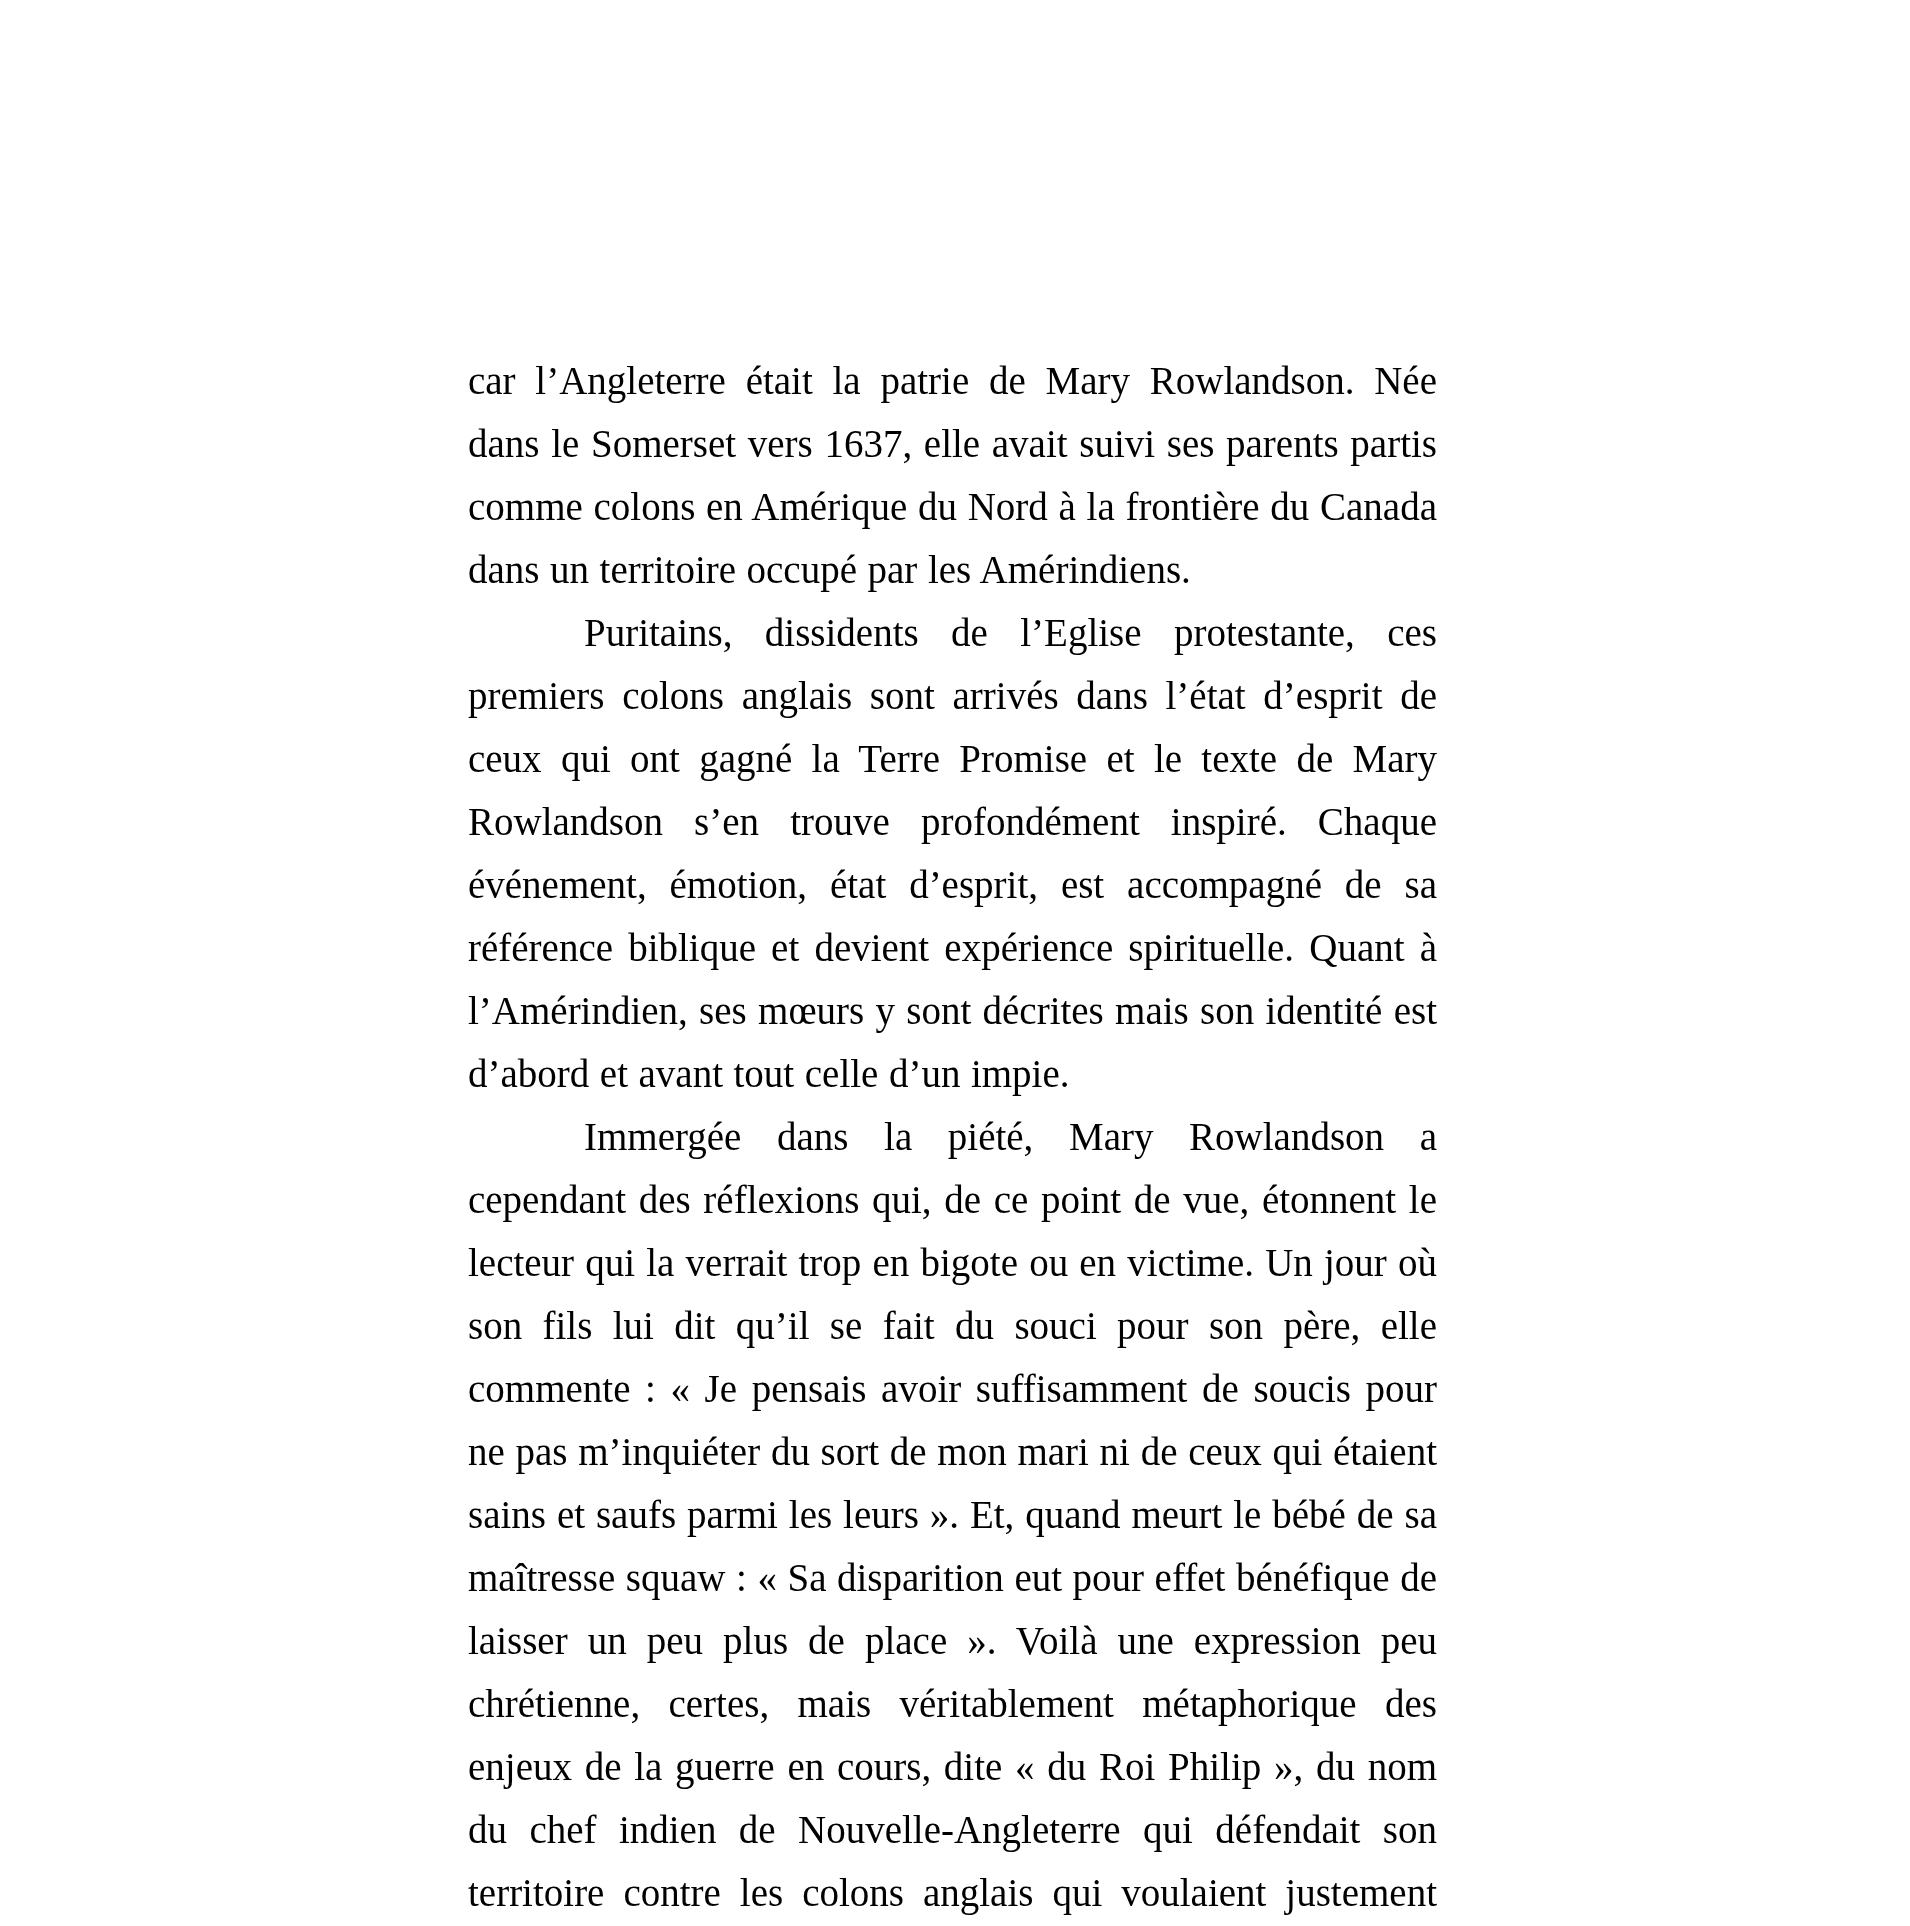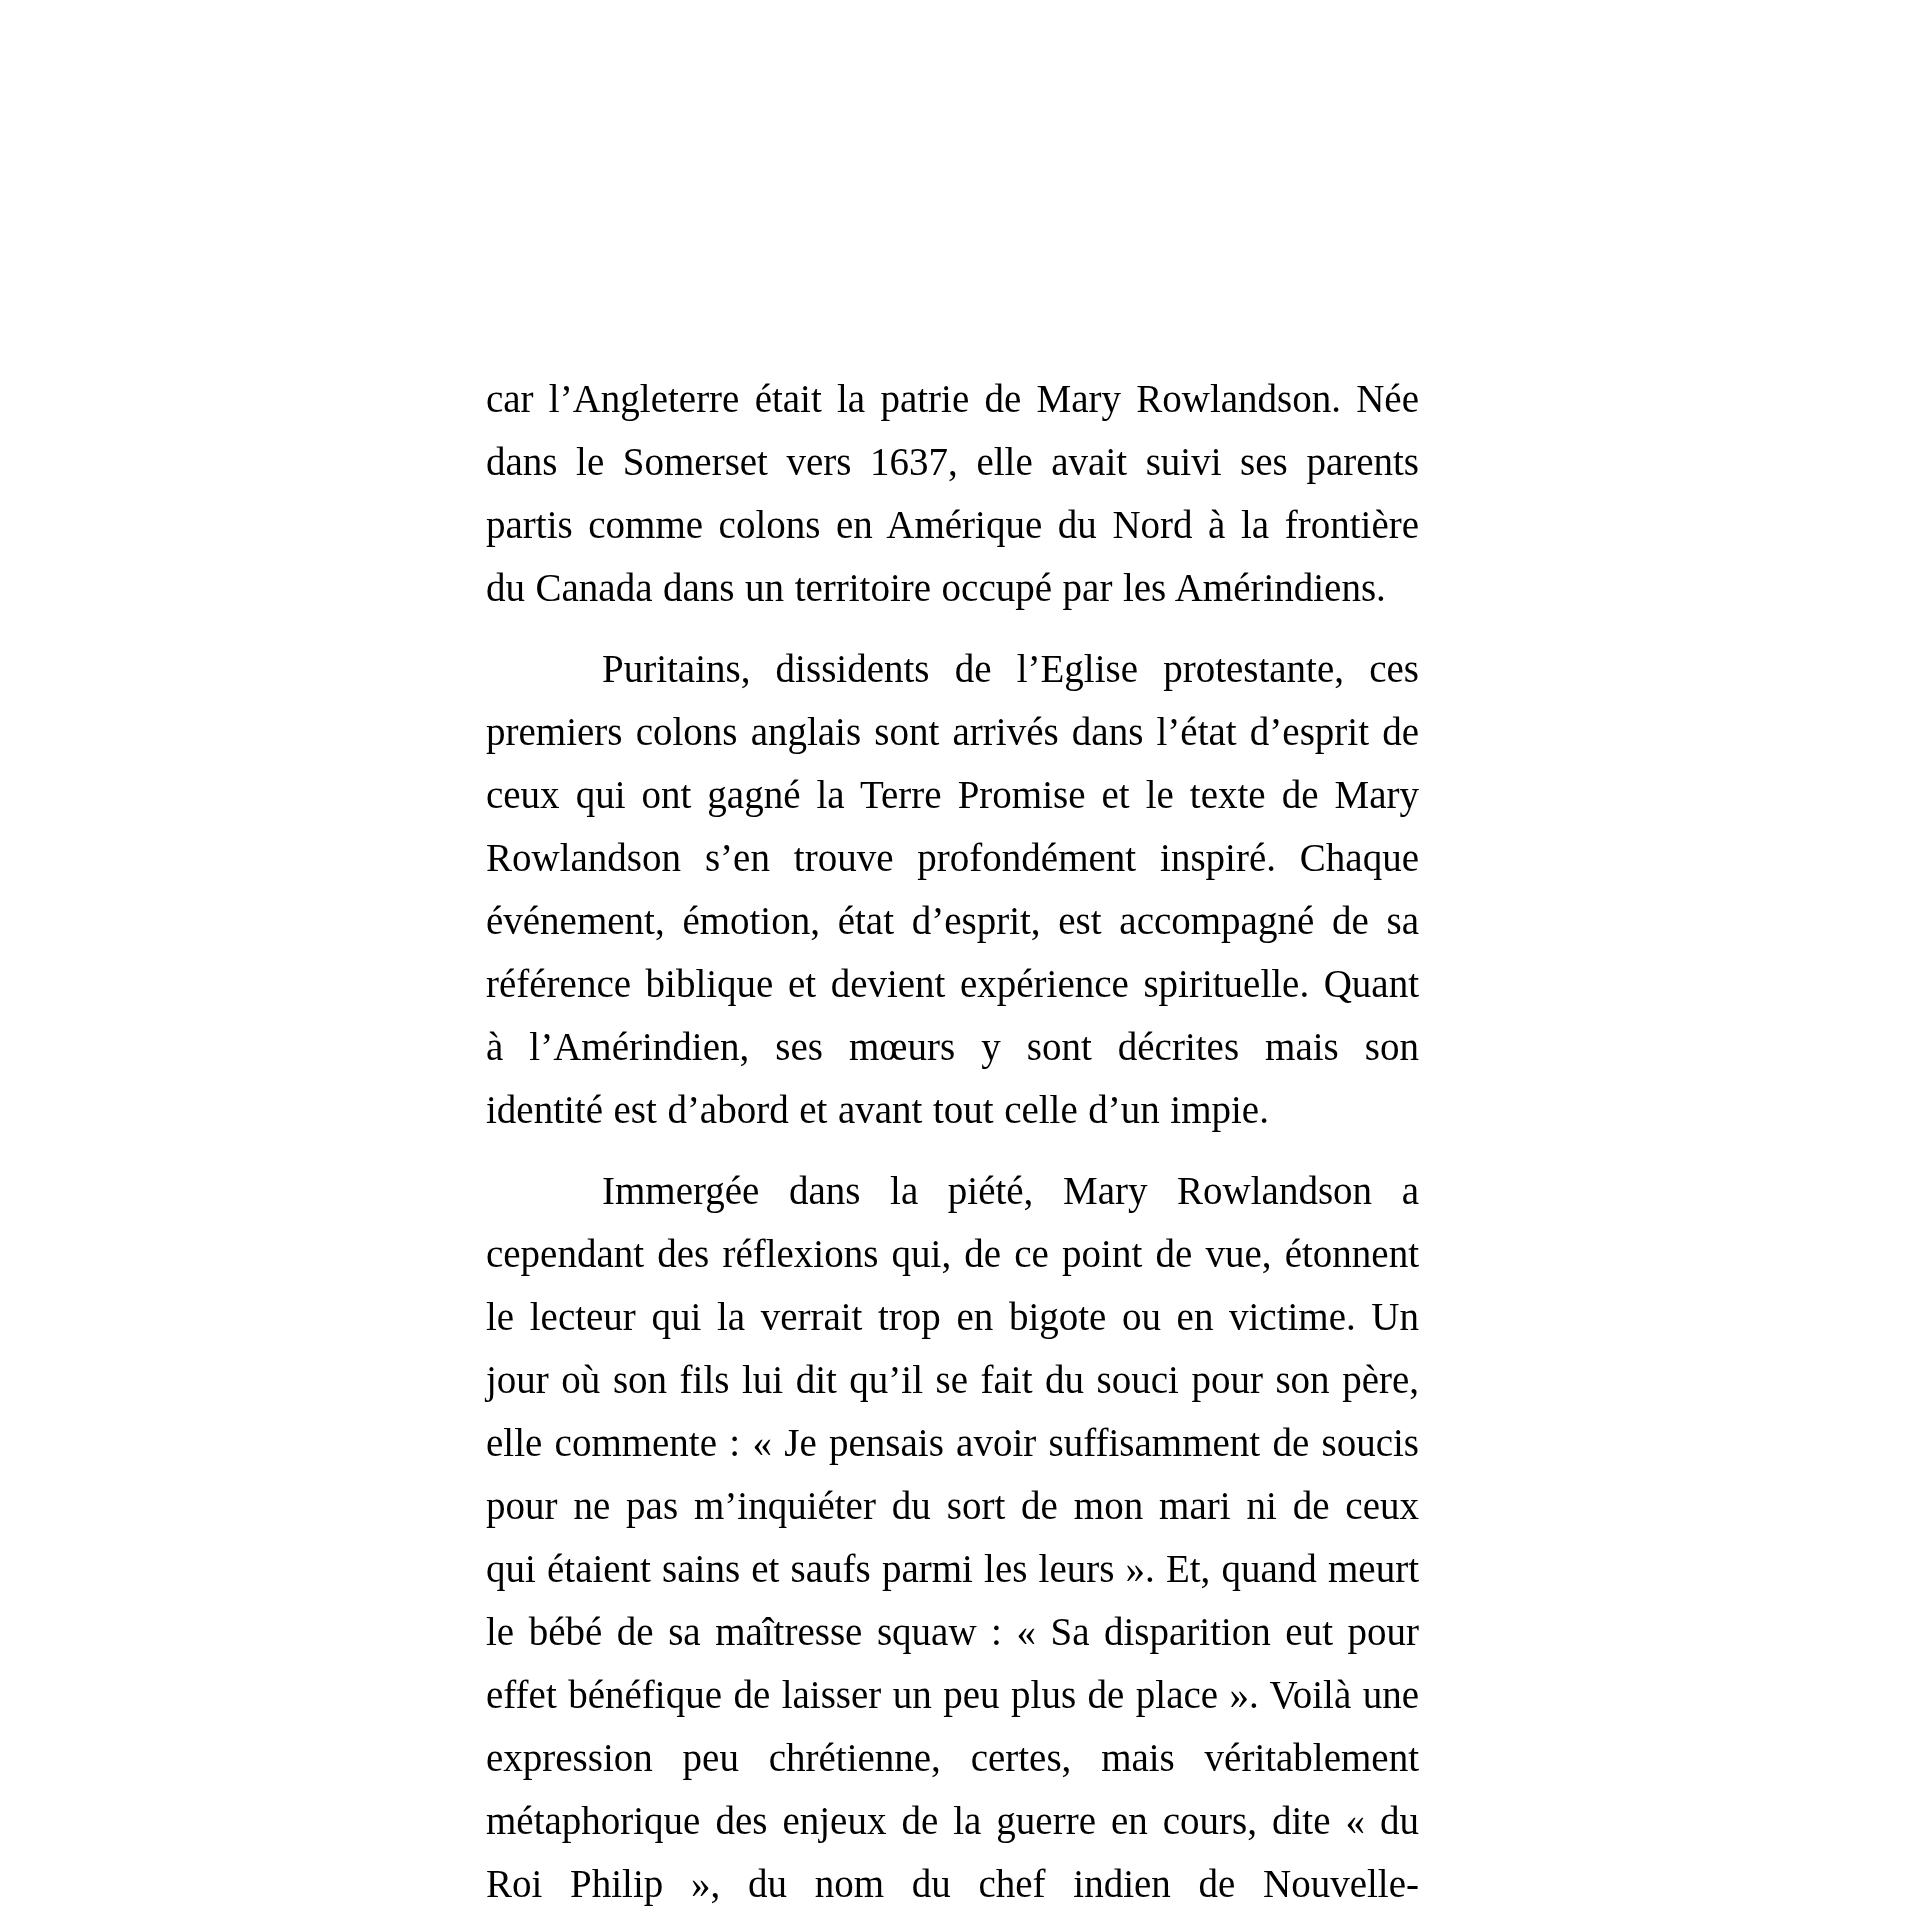--- a/index.html
+++ b/index.html
@@ -21,21 +21,21 @@
     left: 468px;
     top: 349px;
     width: 969px;
     font-size: 39px;
     line-height: 63px;
     text-align: justify;
     text-align-last: left;
     word-spacing: 0.8px;
   }
   .text-block p {
-    margin: 18px;
+    margin: 0;
     padding: 0;
   }
   .text-block p.indent {
     text-indent: 116px;
   }
 </style>
 </head>
 <body>
 
 <div class="page">

